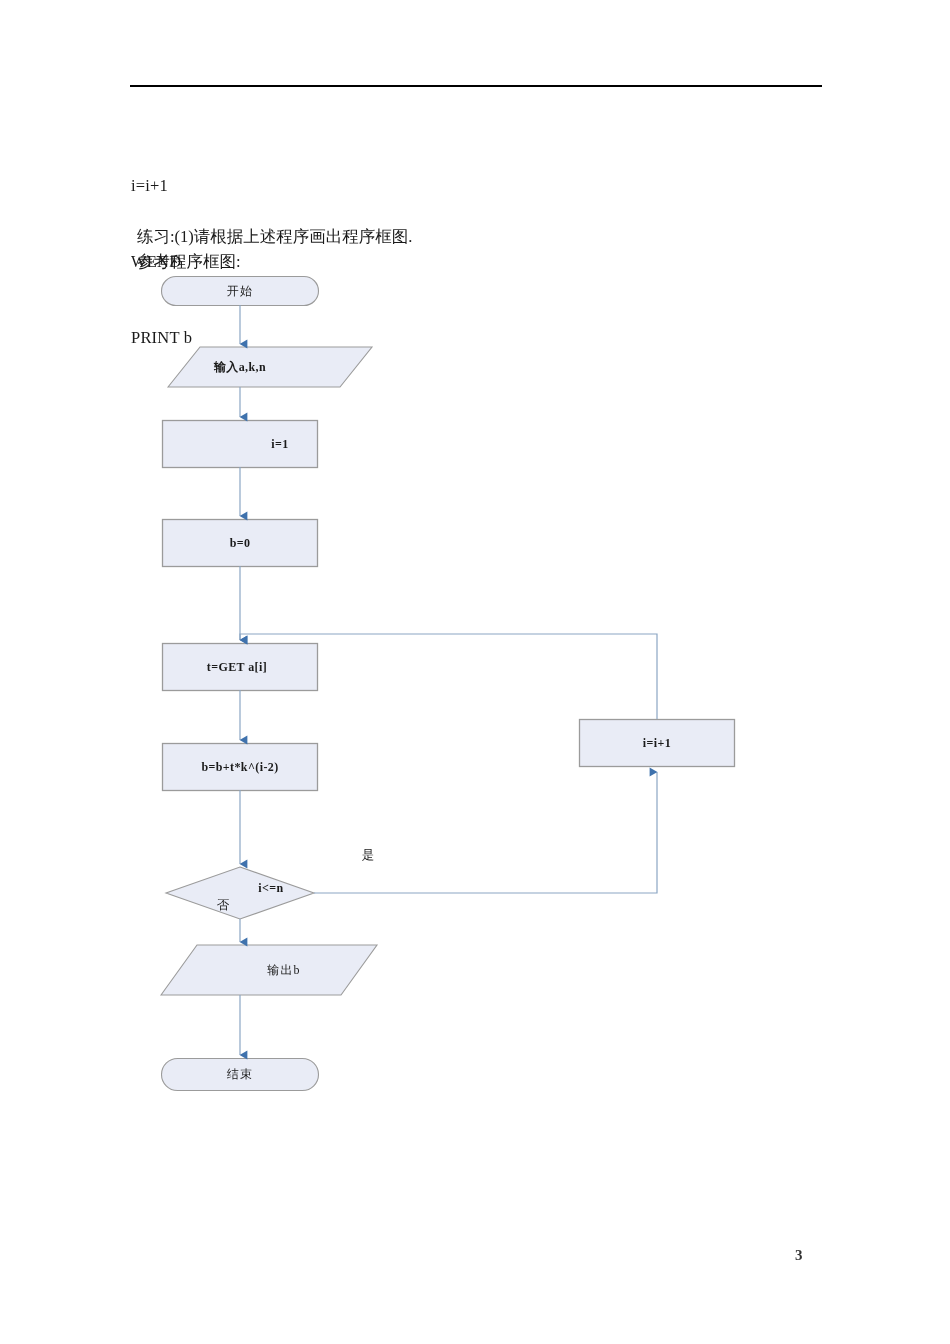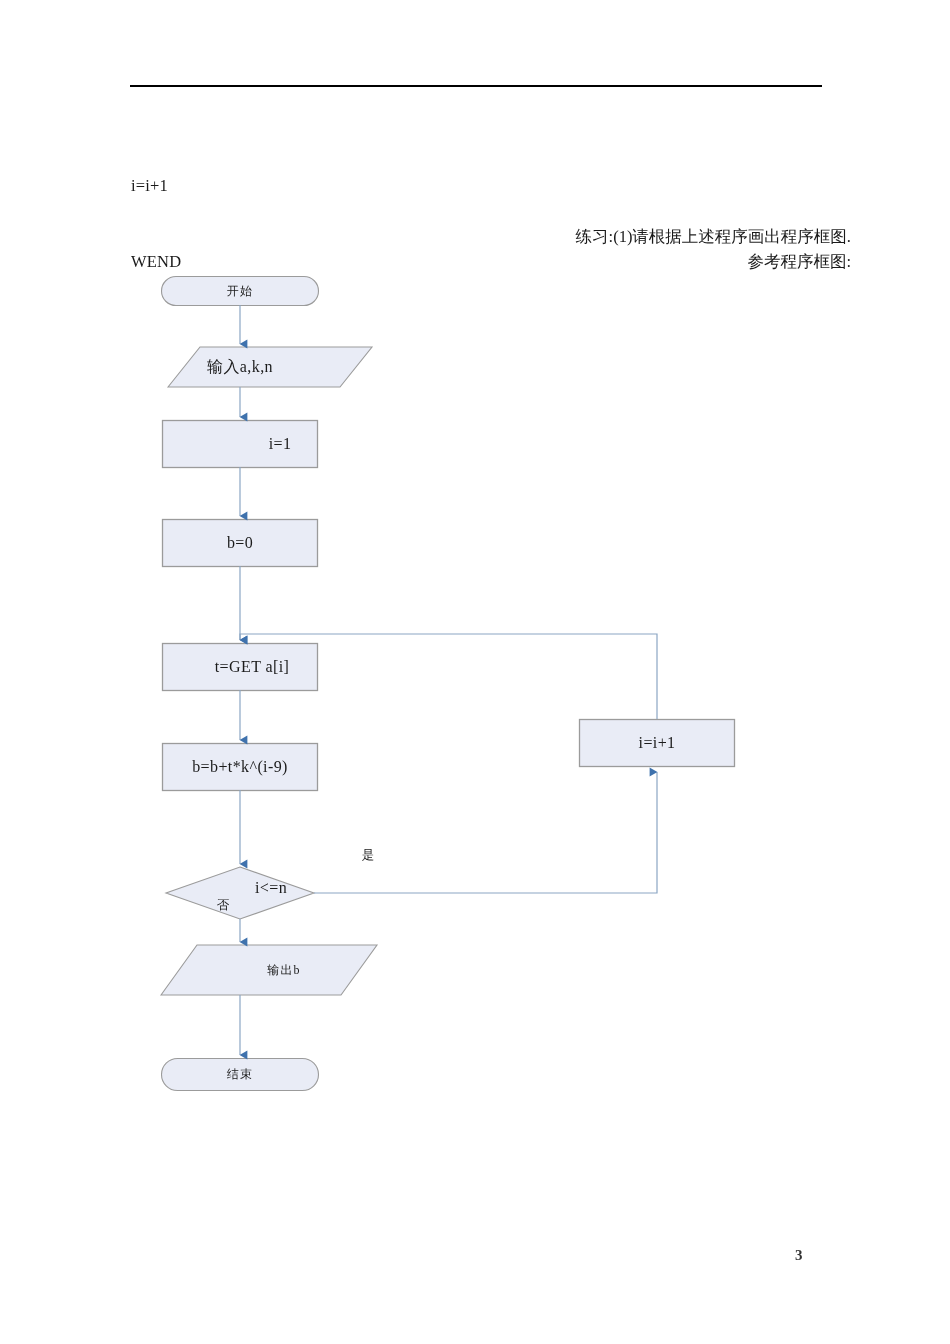--- a/index.html
+++ b/index.html
@@ -45,27 +45,26 @@
     letter-spacing: 0.2px;
     white-space: pre;
   }
   .code-line {
     display: block;
     white-space: pre;
   }
 
   .cn-line {
     position: absolute;
-    left: 131px;
+    left: 137px;
     width: 720px;
     font-family: "Liberation Serif", "DejaVu Serif", serif;
     font-size: 16.5px;
     line-height: 25.2px;
     white-space: pre;
-    text-align: right;
   }
   .cn-line-1 { top: 224px; }
   .cn-line-2 { top: 249px; }
 
   .bottom-para {
     position: absolute;
     left: 120px;
     top: 1124px;
     width: 712px;
     font-family: "Liberation Serif", "DejaVu Serif", serif;
@@ -97,22 +96,22 @@
     position: absolute;
     left: 0;
     top: 0;
     width: 950px;
     height: 840px;
     overflow: visible;
   }
   .node-label {
     position: absolute;
     font-family: "Liberation Serif", "DejaVu Serif", serif;
-    font-weight: normal;
-    font-size: 16px;
+    font-weight: bold;
+    font-size: 12px;
     color: #1b1b1b;
     text-align: center;
     white-space: nowrap;
     transform: translate(-50%, -50%);
     letter-spacing: 0.4px;
     pointer-events: none;
   }
   .node-label.terminal {
     font-weight: normal;
     font-size: 12px;
@@ -130,20 +129,21 @@
 </head>
 <body>
 
 <div class="page">
 
   <div class="header-rule"></div>
 
   <div class="code-block">
     <span class="code-line">i=i+1</span>
     <span class="code-line">WEND</span>
+    <span class="code-line">PRINT b</span>
   </div>
 
   <div class="cn-line cn-line-1">练习:(1)请根据上述程序画出程序框图.</div>
   <div class="cn-line cn-line-2">参考程序框图:</div>
 
   <div class="flowchart">
     <svg class="flow-svg" viewBox="0 0 950 840">
       <defs>
         <marker id="arrow-down" markerWidth="12" markerHeight="12" refX="5.2" refY="8.6" orient="auto" markerUnits="userSpaceOnUse">
           <path d="M0.6,1.2 L9.8,1.2 L5.2,9 Z" fill="#3f72ad"></path>
@@ -190,22 +190,22 @@
 
         <line x1="240" y1="659" x2="240" y2="682" marker-end="url(#arrow-down)"></line>
         <line x1="240" y1="735" x2="240" y2="795" marker-end="url(#arrow-down)"></line>
       </g>
     </svg>
 
     <div class="node-label terminal" style="left:240px; top:31px;">开始</div>
     <div class="node-label" style="left:240px; top:107px;">输入a,k,n</div>
     <div class="node-label" style="left:240px; top:184px;margin-left:40px;">i=1</div>
     <div class="node-label" style="left:240px; top:283px;">b=0</div>
-    <div class="node-label" style="left:252px; top:407px;text-align:center;">t=GET a[i]</div>
-    <div class="node-label" style="left:240px; top:507px;">b=b+t*k^(i-9)</div>
+    <div class="node-label" style="left:237px; top:407px;text-align:center;">t=GET a[i]</div>
+    <div class="node-label" style="left:240px; top:507px;">b=b+t*k^(i-2)</div>
     <div class="node-label" style="left:240px; top:628px;margin-left:31px;">i&lt;=n</div>
     <div class="node-label" style="left:657px; top:483px;">i=i+1</div>
     <div class="node-label terminal" style="left:240px; top:710px;margin-left:44px;">输出b</div>
     <div class="node-label terminal" style="left:240px; top:814px;">结束</div>
 
     <div class="branch-label" style="left:368px; top:595px;">是</div>
     <div class="branch-label" style="left:223px; top:645px;">否</div>
   </div>
 
 

